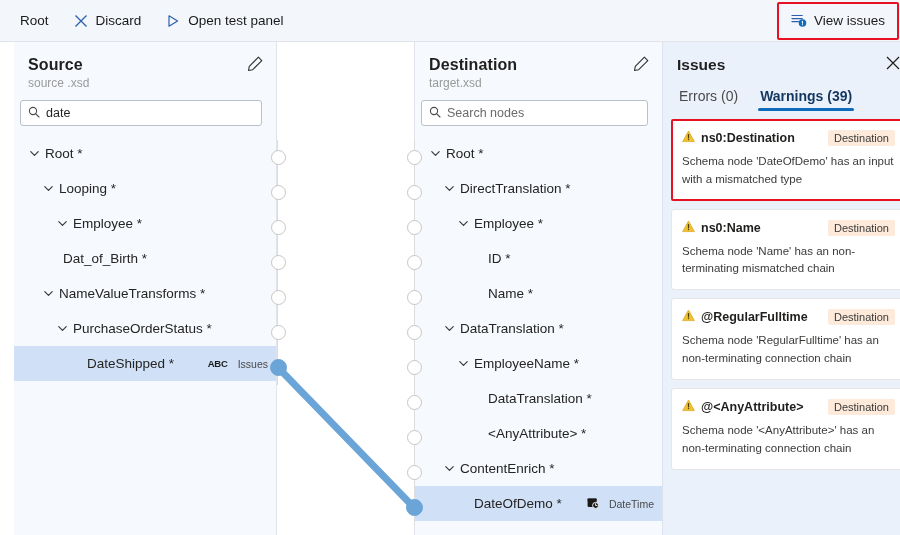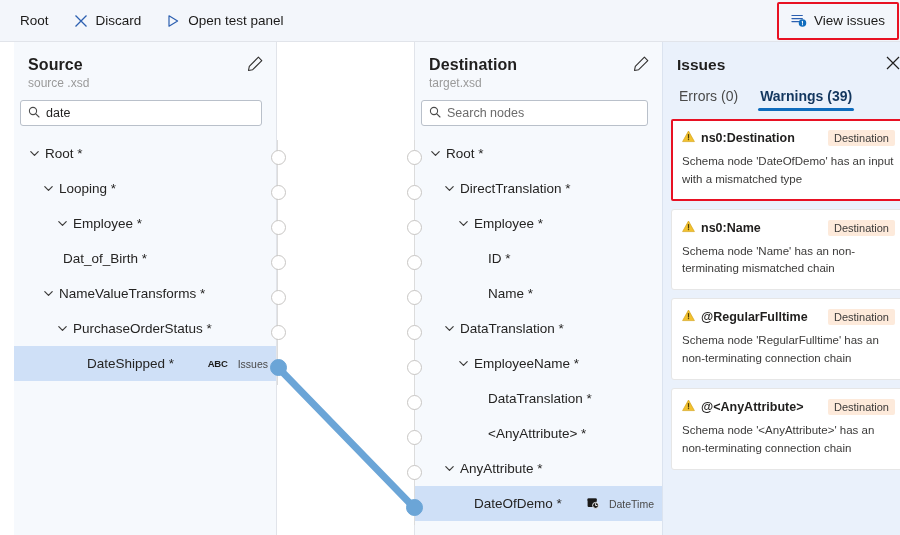--- a/index.html
+++ b/index.html
@@ -434,21 +434,21 @@
               </svg>
             </span>
             <span class="node-label">&lt;AnyAttribute&gt; *</span>
           </div>
           <div class="tree-row" style="padding-left: 28px;">
             <span class="chev">
               <svg width="11" height="11" viewBox="0 0 11 11">
                 <path d="M1.8 3.6 L5.5 7.3 L9.2 3.6" stroke="#3b3a39" stroke-width="1.2" fill="none" stroke-linecap="round" stroke-linejoin="round"></path>
               </svg>
             </span>
-            <span class="node-label">AnyAttribute *</span>
+            <span class="node-label">ContentEnrich *</span>
           </div>
           <div class="tree-row selected" style="padding-left: 42px;">
             <span class="chev hidden">
               <svg width="11" height="11" viewBox="0 0 11 11">
                 <path d="M1.8 3.6 L5.5 7.3 L9.2 3.6" stroke="#3b3a39" stroke-width="1.2" fill="none" stroke-linecap="round" stroke-linejoin="round"></path>
               </svg>
             </span>
             <span class="node-label">DateOfDemo *</span>
             <span class="type-badge">
               <span><svg width="12" height="12" viewBox="0 0 12 12">

